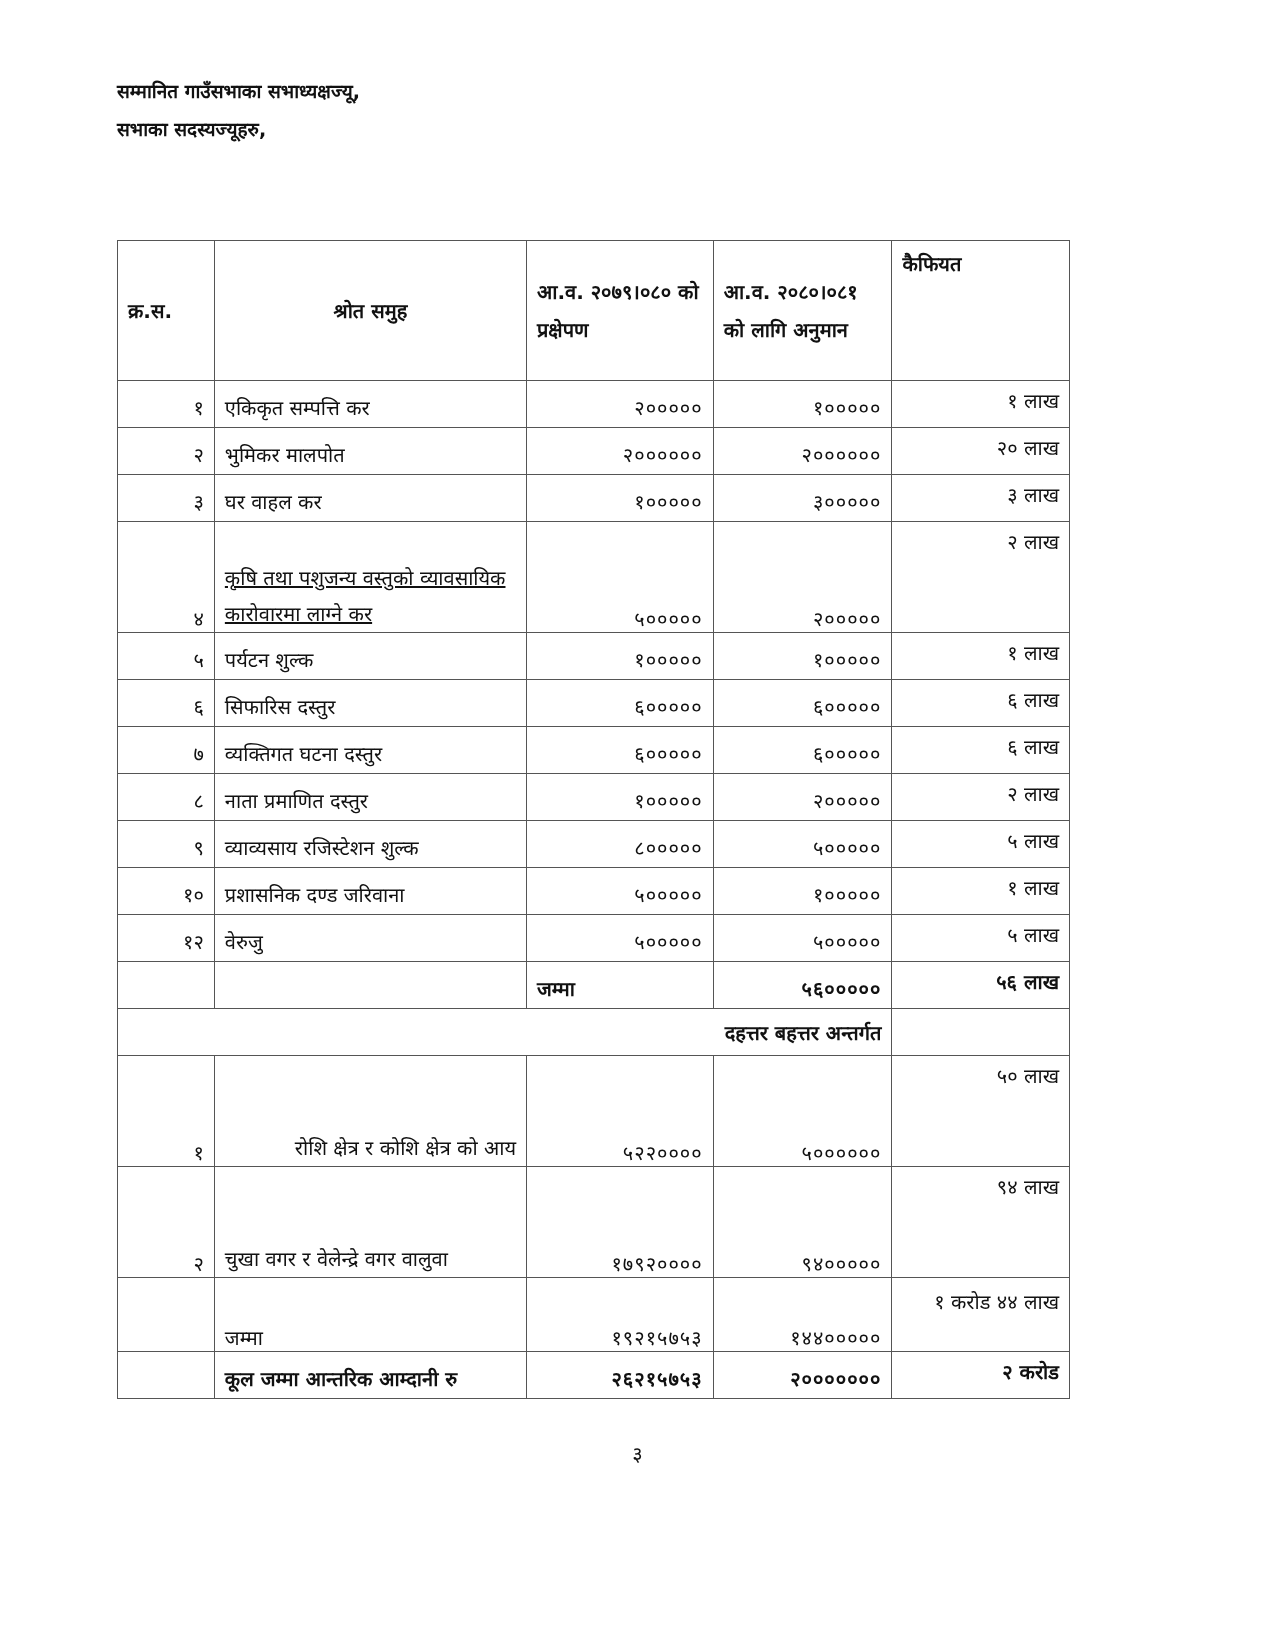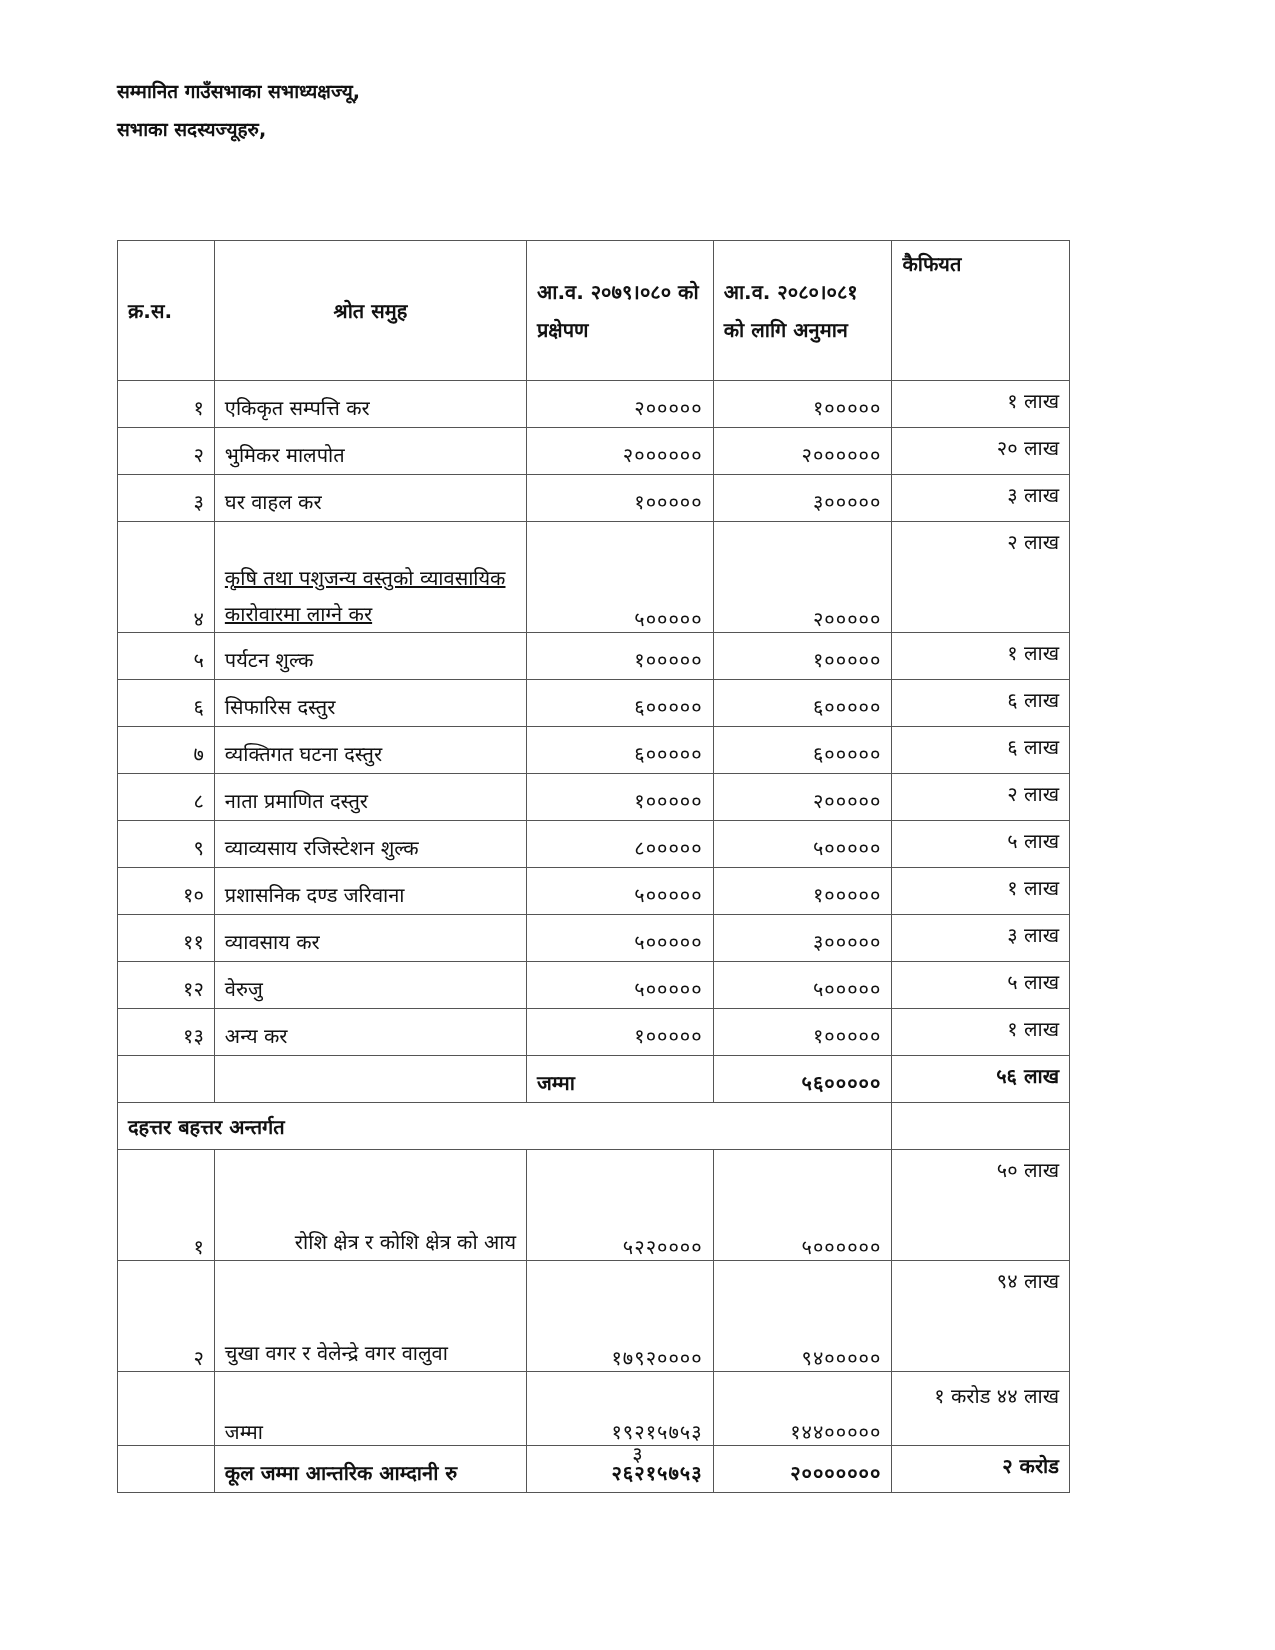--- a/index.html
+++ b/index.html
@@ -19,21 +19,21 @@
   .c-rem { width: 157px; text-align: right; vertical-align: top !important; padding-top: 6px !important; }
   th.c-sn, th.c-src { text-align: center; }
   th.c-sn { text-align: left; }
   th.c-rem { vertical-align: top !important; padding-top: 4px !important; }
   tr.hdr { height: 140px; }
   tr.r { height: 47px; }
   tr.r td { padding-bottom: 6px; }
   tr.tall { height: 111px; }
   tr.sec { height: 47px; }
   .bold { font-weight: bold; }
-  td.sec-title { text-align: left; vertical-align: middle !important; font-weight: bold; }
+  td.sec-title { text-align: right; vertical-align: middle !important; font-weight: bold; }
   .digits { letter-spacing: 1px; }
   .pgnum { position: absolute; left: 0; width: 1275px; top: 1440px; text-align: center; font-size: 20px; }
 </style>
 </head>
 <body>
 
 <div class="page">
   <div class="salute s1">सम्मानित गाउँसभाका सभाध्यक्षज्यू,</div>
   <div class="salute s2">सभाका सदस्यज्यूहरु,</div>
 
@@ -112,39 +112,25 @@
           <td class="c-rem">५ लाख</td>
         </tr>
         <tr class="r">
           <td class="c-sn">१०</td>
           <td class="c-src">प्रशासनिक दण्ड जरिवाना</td>
           <td class="c-a digits">५०००००</td>
           <td class="c-b digits">१०००००</td>
           <td class="c-rem">१ लाख</td>
         </tr>
         <tr class="r">
-          <td class="c-sn">११</td>
-          <td class="c-src">व्यावसाय कर</td>
-          <td class="c-a digits">५०००००</td>
-          <td class="c-b digits">३०००००</td>
-          <td class="c-rem">३ लाख</td>
-        </tr>
-        <tr class="r">
           <td class="c-sn">१२</td>
           <td class="c-src">वेरुजु</td>
           <td class="c-a digits">५०००००</td>
           <td class="c-b digits">५०००००</td>
           <td class="c-rem">५ लाख</td>
-        </tr>
-        <tr class="r">
-          <td class="c-sn">१३</td>
-          <td class="c-src">अन्य कर</td>
-          <td class="c-a digits">१०००००</td>
-          <td class="c-b digits">१०००००</td>
-          <td class="c-rem">१ लाख</td>
         </tr>
       </tbody>
     <tbody>
         <tr class="r">
       <td class="c-sn"></td>
       <td class="c-src"></td>
       <td class="c-a bold" style="text-align:left">जम्मा</td>
       <td class="c-b bold digits">५६०००००</td>
       <td class="c-rem bold">५६ लाख</td>
     </tr>

